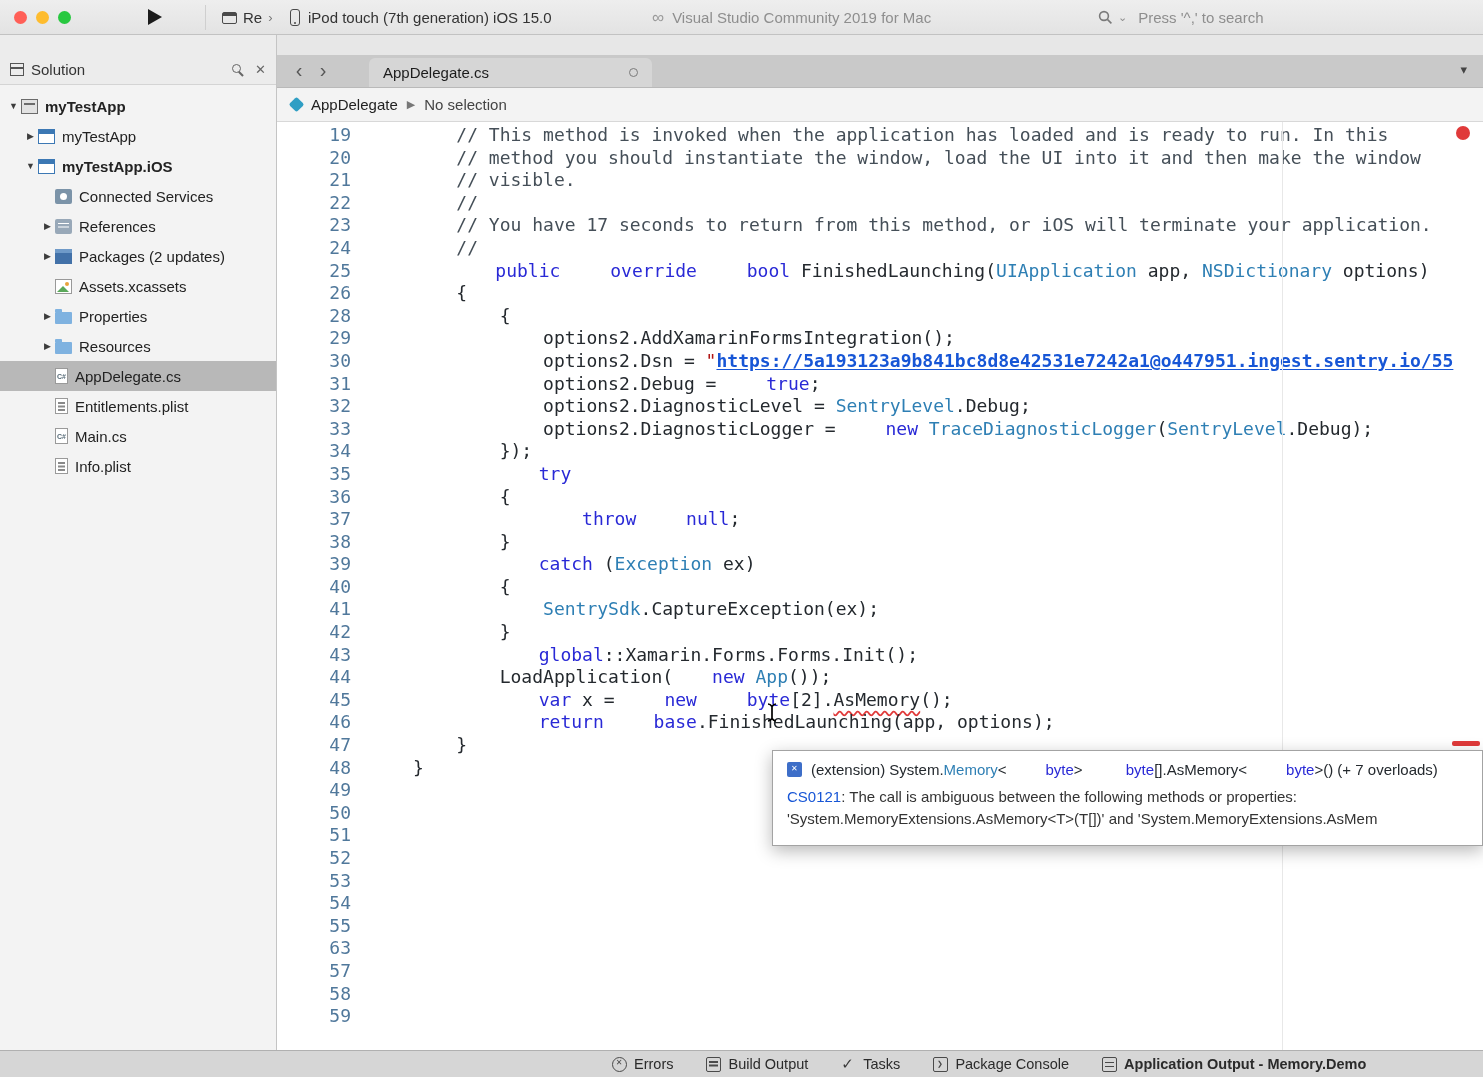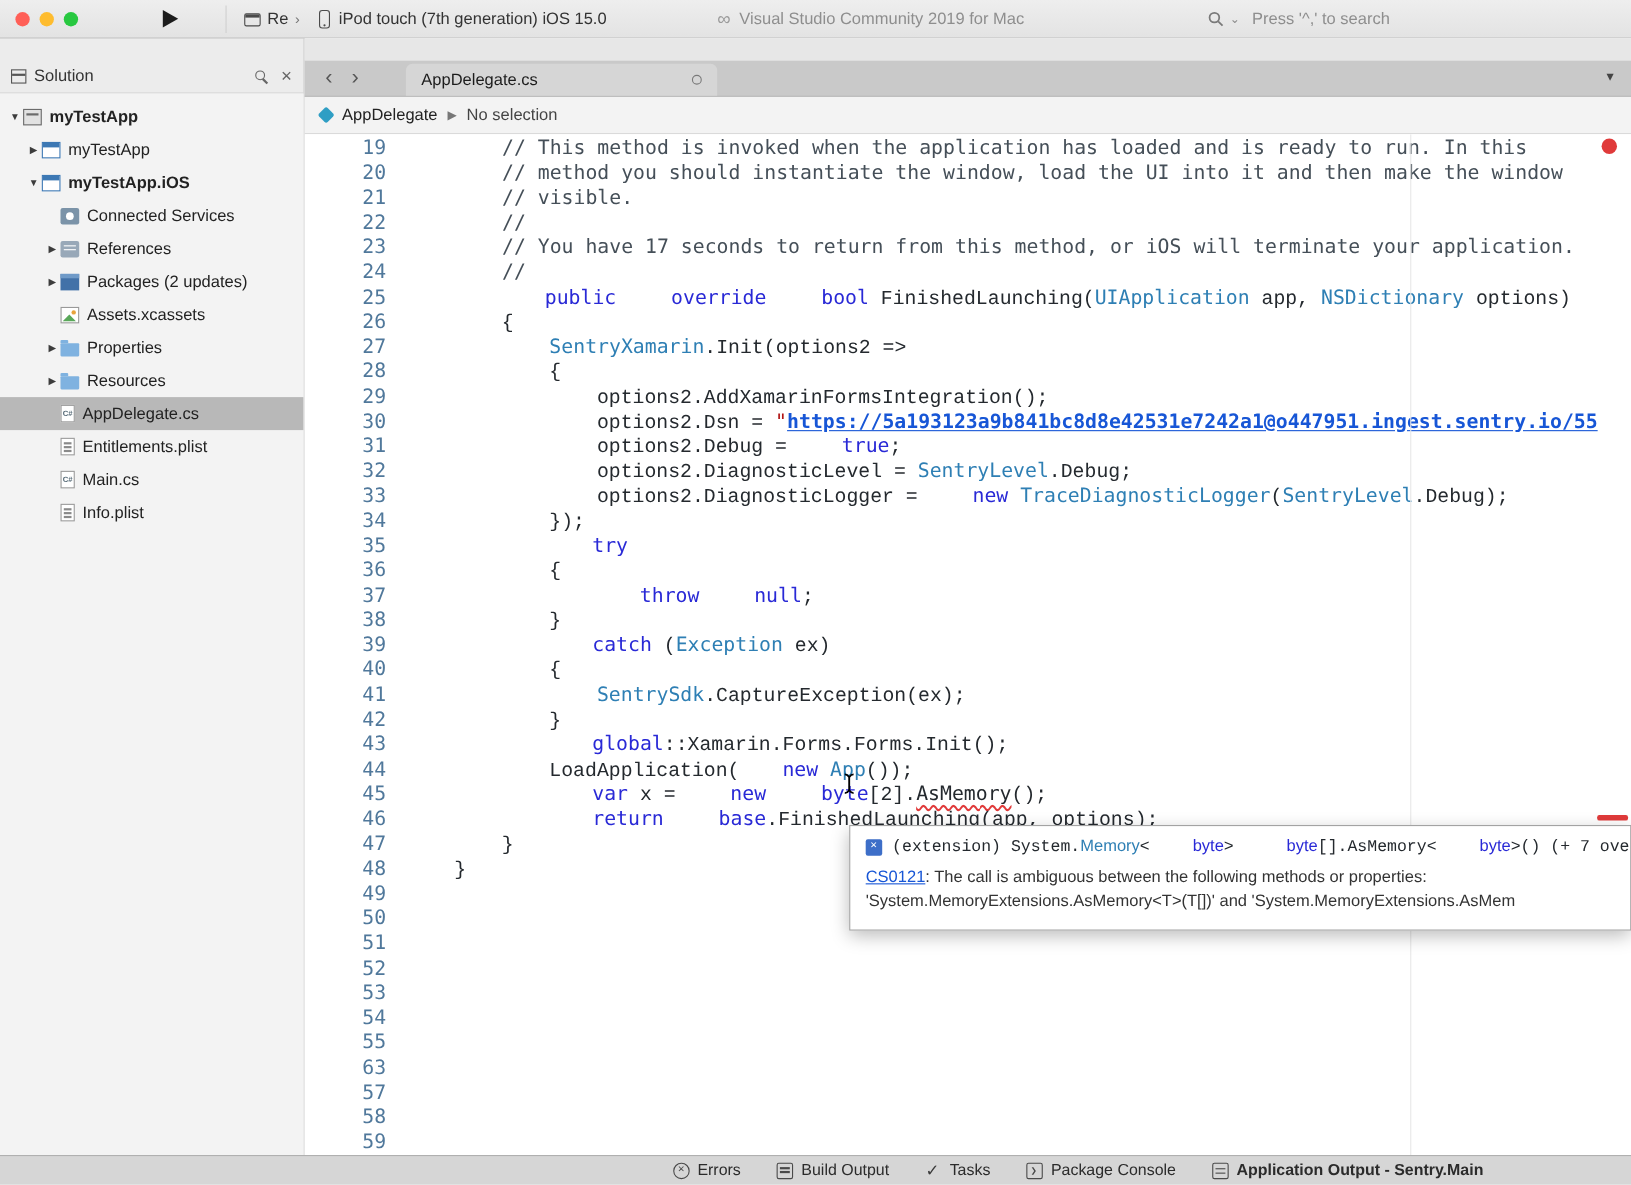--- a/index.html
+++ b/index.html
@@ -92,39 +92,39 @@
   .bc-label { font-size:15px; color:#222; }
   .bc-arrow { color:#777; font-size:11px; }
   .bc-arrow::before { content:"▶"; }
   .bc-selection { font-size:15px; color:#444; }
 
   .code-area { flex:1; position:relative; overflow:hidden; background:#fff; padding-top:2px; }
   .ruler { position:absolute; left:1005px; top:0; bottom:0; width:1px; background:#e8e8e8; }
   .code-line { display:flex; height:22.6px; font-family:"DejaVu Sans Mono", monospace; font-size:18px; line-height:22.6px; white-space:pre; }
   .ln { width:74px; text-align:right; color:var(--line-number); flex:none; }
   .lc { padding-left:62px; }
-  .tok-d { color:#24292e;font-family:Liberation Mono, monospace; }
+  .tok-d { color:#24292e; }
   .tok-k { color:var(--keyword);margin-left:39px; }
   .tok-t { color:var(--type); }
   .tok-c { color:var(--comment); }
   .tok-s { color:var(--string); }
   .tok-u { color:var(--link); text-decoration:underline; text-underline-offset:2px;font-weight:bold; }
   .tok-e { color:#24292e; text-decoration:underline; text-decoration-style:wavy; text-decoration-color:var(--error); text-underline-offset:4px; }
 
   
   .error-dot { position:absolute; left:1456px; top:126px; width:14px; height:14px; border-radius:50%; background:var(--error); z-index:30; }
   .error-dash { position:absolute; left:1452px; top:741px; width:28px; height:5px; border-radius:2px; background:var(--error); z-index:30; }
 
   .tooltip { position:absolute; left:772px; top:750px; width:711px; min-height:96px; background:#fff;
     border:1px solid #a3a3a3; box-shadow:0 5px 16px rgba(0,0,0,0.28); padding:10px 14px; z-index:50; overflow:hidden; }
   .tt-sig { display:flex; align-items:center; gap:9px; font-size:15px; color:#333; white-space:nowrap; }
   .ext-icon { width:15px; height:15px; background:#3d6ec8; border-radius:2px; position:relative; flex:none; }
   .ext-icon::after { content:"✕"; position:absolute; color:#fff; font-size:8px; left:4px; top:1.5px; }
   .tt-error { margin-top:8px; font-size:15px; color:#333; line-height:1.45; }
-  .tt-link { color:var(--link); text-decoration:underline; }
+  .tt-link { color:var(--link); }
 
   .mouse-cursor { position:absolute; left:766px; top:702px; z-index:60; }
 
   
   .statusbar { height:27px; background:#d6d6d6; border-top:1px solid #b0b0b0; display:flex; align-items:center; }
   .sb-items { display:flex; gap:33px; margin-left:612px; }
   .sb-item { display:flex; align-items:center; gap:7px; font-size:14.5px; color:#2b2b2b; white-space:nowrap; }
   .sb-item.bold { font-weight:bold; }
   .sbicon { width:15px; height:15px; position:relative; flex:none; }
   .sbicon-errors { border:1.5px solid #4a4a4a; border-radius:50%; }
@@ -273,21 +273,20 @@
         <div class="ruler"></div>
         <div>
             <div class="code-line"><span class="ln">19</span><span class="lc"><span class="tok-c">    // This method is invoked when the application has loaded and is ready to run. In this</span></span></div>
             <div class="code-line"><span class="ln">20</span><span class="lc"><span class="tok-c">    // method you should instantiate the window, load the UI into it and then make the window</span></span></div>
             <div class="code-line"><span class="ln">21</span><span class="lc"><span class="tok-c">    // visible.</span></span></div>
             <div class="code-line"><span class="ln">22</span><span class="lc"><span class="tok-c">    //</span></span></div>
             <div class="code-line"><span class="ln">23</span><span class="lc"><span class="tok-c">    // You have 17 seconds to return from this method, or iOS will terminate your application.</span></span></div>
             <div class="code-line"><span class="ln">24</span><span class="lc"><span class="tok-c">    //</span></span></div>
             <div class="code-line"><span class="ln">25</span><span class="lc"><span class="tok-d">    </span><span class="tok-k">public</span><span class="tok-d"> </span><span class="tok-k">override</span><span class="tok-d"> </span><span class="tok-k">bool</span><span class="tok-d"> FinishedLaunching(</span><span class="tok-t">UIApplication</span><span class="tok-d"> app, </span><span class="tok-t">NSDictionary</span><span class="tok-d"> options)</span></span></div>
             <div class="code-line"><span class="ln">26</span><span class="lc"><span class="tok-d">    {</span></span></div>
-            <div class="code-line"><span class="ln">27</span><span class="lc"><span class="tok-d">        </span><span class="tok-t">SentryXamarin</span><span class="tok-d">.Init(options2 =&gt;</span></span></div>
             <div class="code-line"><span class="ln">28</span><span class="lc"><span class="tok-d">        {</span></span></div>
             <div class="code-line"><span class="ln">29</span><span class="lc"><span class="tok-d">            options2.AddXamarinFormsIntegration();</span></span></div>
             <div class="code-line"><span class="ln">30</span><span class="lc"><span class="tok-d">            options2.Dsn = </span><span class="tok-s">"</span><span class="tok-u">https://5a193123a9b841bc8d8e42531e7242a1@o447951.ingest.sentry.io/55</span></span></div>
             <div class="code-line"><span class="ln">31</span><span class="lc"><span class="tok-d">            options2.Debug = </span><span class="tok-k">true</span><span class="tok-d">;</span></span></div>
             <div class="code-line"><span class="ln">32</span><span class="lc"><span class="tok-d">            options2.DiagnosticLevel = </span><span class="tok-t">SentryLevel</span><span class="tok-d">.Debug;</span></span></div>
             <div class="code-line"><span class="ln">33</span><span class="lc"><span class="tok-d">            options2.DiagnosticLogger = </span><span class="tok-k">new</span><span class="tok-d"> </span><span class="tok-t">TraceDiagnosticLogger</span><span class="tok-d">(</span><span class="tok-t">SentryLevel</span><span class="tok-d">.Debug);</span></span></div>
             <div class="code-line"><span class="ln">34</span><span class="lc"><span class="tok-d">        });</span></span></div>
             <div class="code-line"><span class="ln">35</span><span class="lc"><span class="tok-d">        </span><span class="tok-k">try</span></span></div>
             <div class="code-line"><span class="ln">36</span><span class="lc"><span class="tok-d">        {</span></span></div>
             <div class="code-line"><span class="ln">37</span><span class="lc"><span class="tok-d">            </span><span class="tok-k">throw</span><span class="tok-d"> </span><span class="tok-k">null</span><span class="tok-d">;</span></span></div>
@@ -331,21 +330,21 @@
         <div class="sb-item">
           <span class="sbicon sbicon-tasks"></span>
           <span>Tasks</span>
         </div>
         <div class="sb-item">
           <span class="sbicon sbicon-package-console"></span>
           <span>Package Console</span>
         </div>
         <div class="sb-item bold">
           <span class="sbicon sbicon-app-output"></span>
-          <span>Application Output - Sentry.Main</span>
+          <span>Application Output - Memory.Demo</span>
         </div>
       </div>
   </div>
 
   <div class="error-dot"></div>
   <div class="error-dash"></div>
 
   <div class="tooltip">
     <div class="tt-sig">
       <span class="ext-icon"></span>

